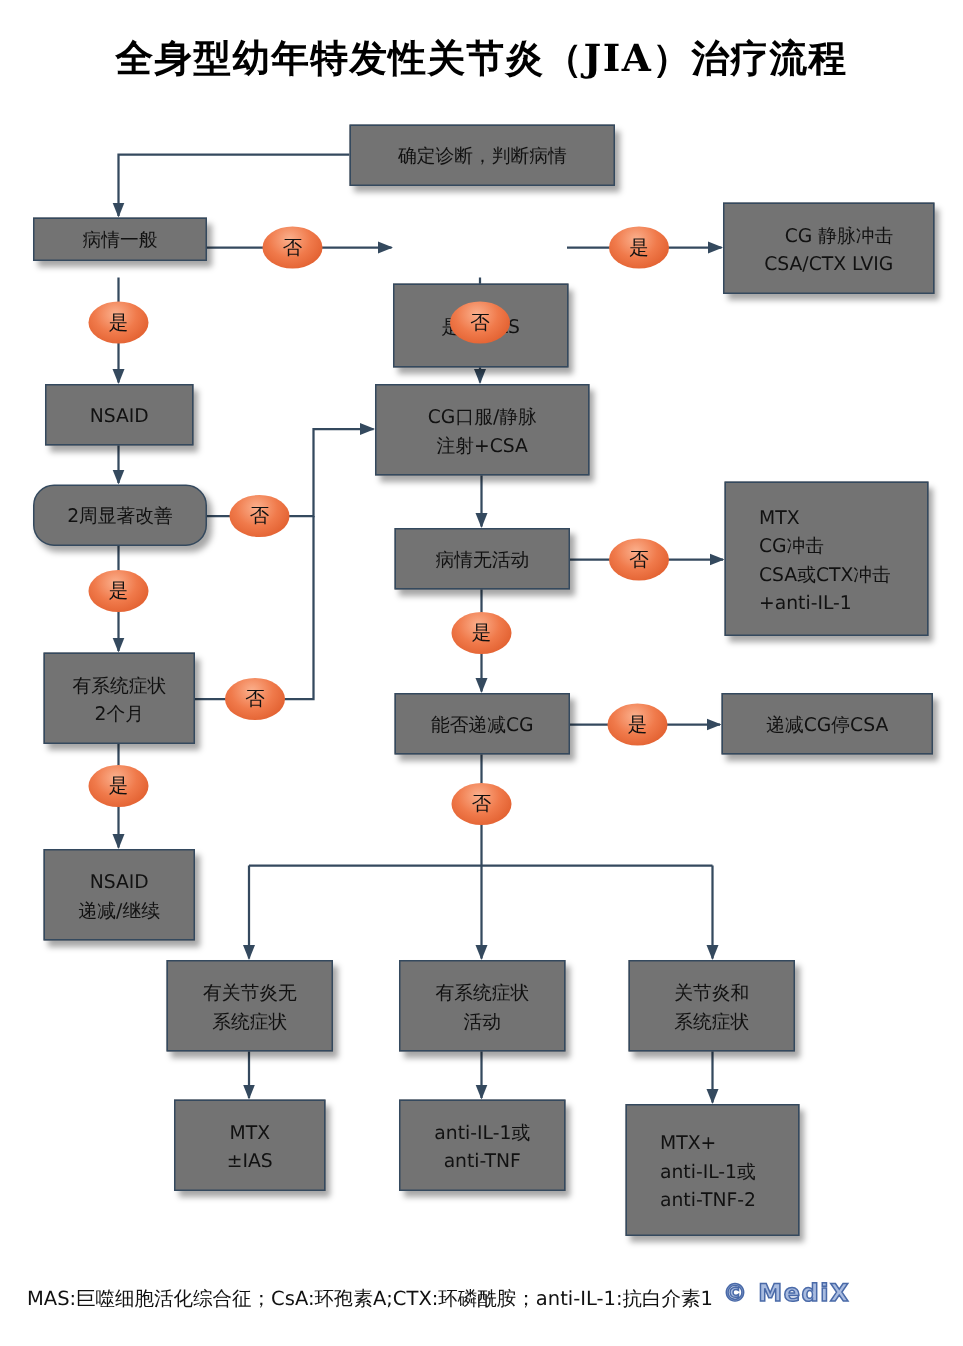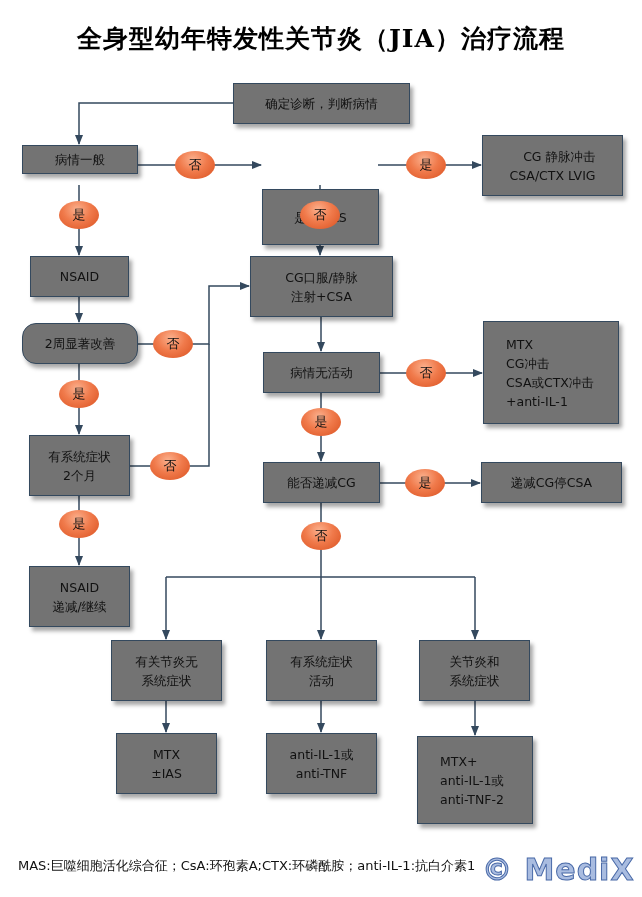--- a/index.html
+++ b/index.html
@@ -3,21 +3,21 @@
 <meta charset="utf-8">
 <style>
   html,body{margin:0;padding:0;background:#fff;}
   body{width:642px;height:897px;position:relative;overflow:hidden;font-family:"DejaVu Sans","Liberation Sans",sans-serif;}
   .title{position:absolute;left:0;top:22px;width:642px;text-align:center;font-family:"DejaVu Serif","Liberation Serif",serif;font-size:25px;font-weight:bold;color:#000;letter-spacing:1px;}
   svg.links{position:absolute;left:0;top:0;}
   .box{position:absolute;background:#737373;border:1.5px solid #34495e;box-shadow:3px 4px 4px rgba(0,0,0,0.35);display:flex;align-items:center;justify-content:center;text-align:center;font-size:12.5px;line-height:19px;color:#111;box-sizing:border-box;white-space:pre-line;}
   .box.left{justify-content:flex-start;text-align:left;padding-left:22px;}
   .bub{position:absolute;width:40px;height:28px;border-radius:50%;background:radial-gradient(ellipse at 45% 30%,#fbb08d 0%,#f07a4b 45%,#d9501f 100%);display:flex;align-items:center;justify-content:center;font-size:13px;color:#111;}
   .legend{position:absolute;left:18px;top:857px;font-size:13px;color:#111;}
-  .logo{position:absolute;left:482px;top:852px;font-family:"DejaVu Sans","Liberation Sans",sans-serif;font-weight:bold;font-size:30px;color:#a9bce0;-webkit-text-stroke:1px #4a6aa8;letter-spacing:1px;}
+  .logo{position:absolute;left:482px;top:852px;font-family:"DejaVu Sans","Liberation Sans",sans-serif;font-weight:bold;font-size:16px;color:#a9bce0;-webkit-text-stroke:1px #4a6aa8;letter-spacing:1px;}
 </style>
 </head>
 <body>
 
 <div class="title">全身型幼年特发性关节炎（JIA）治疗流程</div>
 
 <svg class="links" width="642" height="897">
   <defs>
     <marker id="ar" markerWidth="10" markerHeight="10" refX="9" refY="5" orient="auto" markerUnits="userSpaceOnUse">
       <path d="M0,1 L10,5 L0,9 Z" fill="#34495e"></path>

